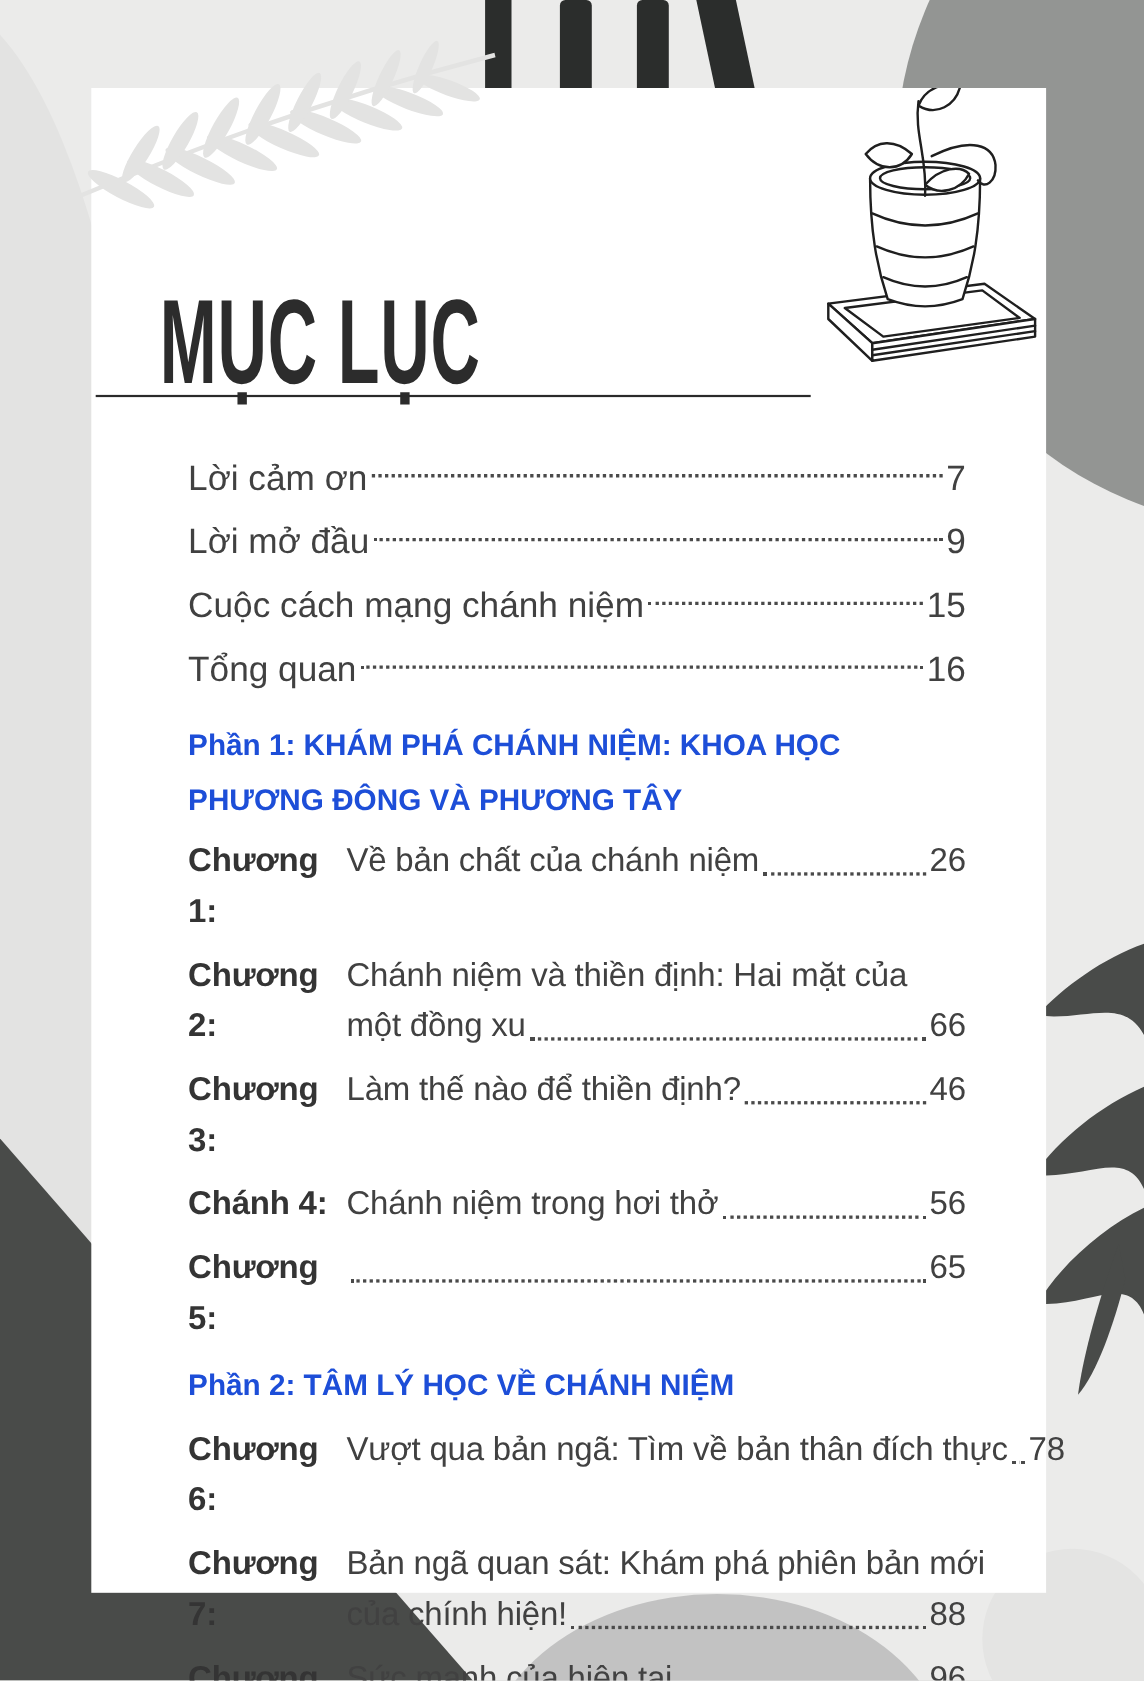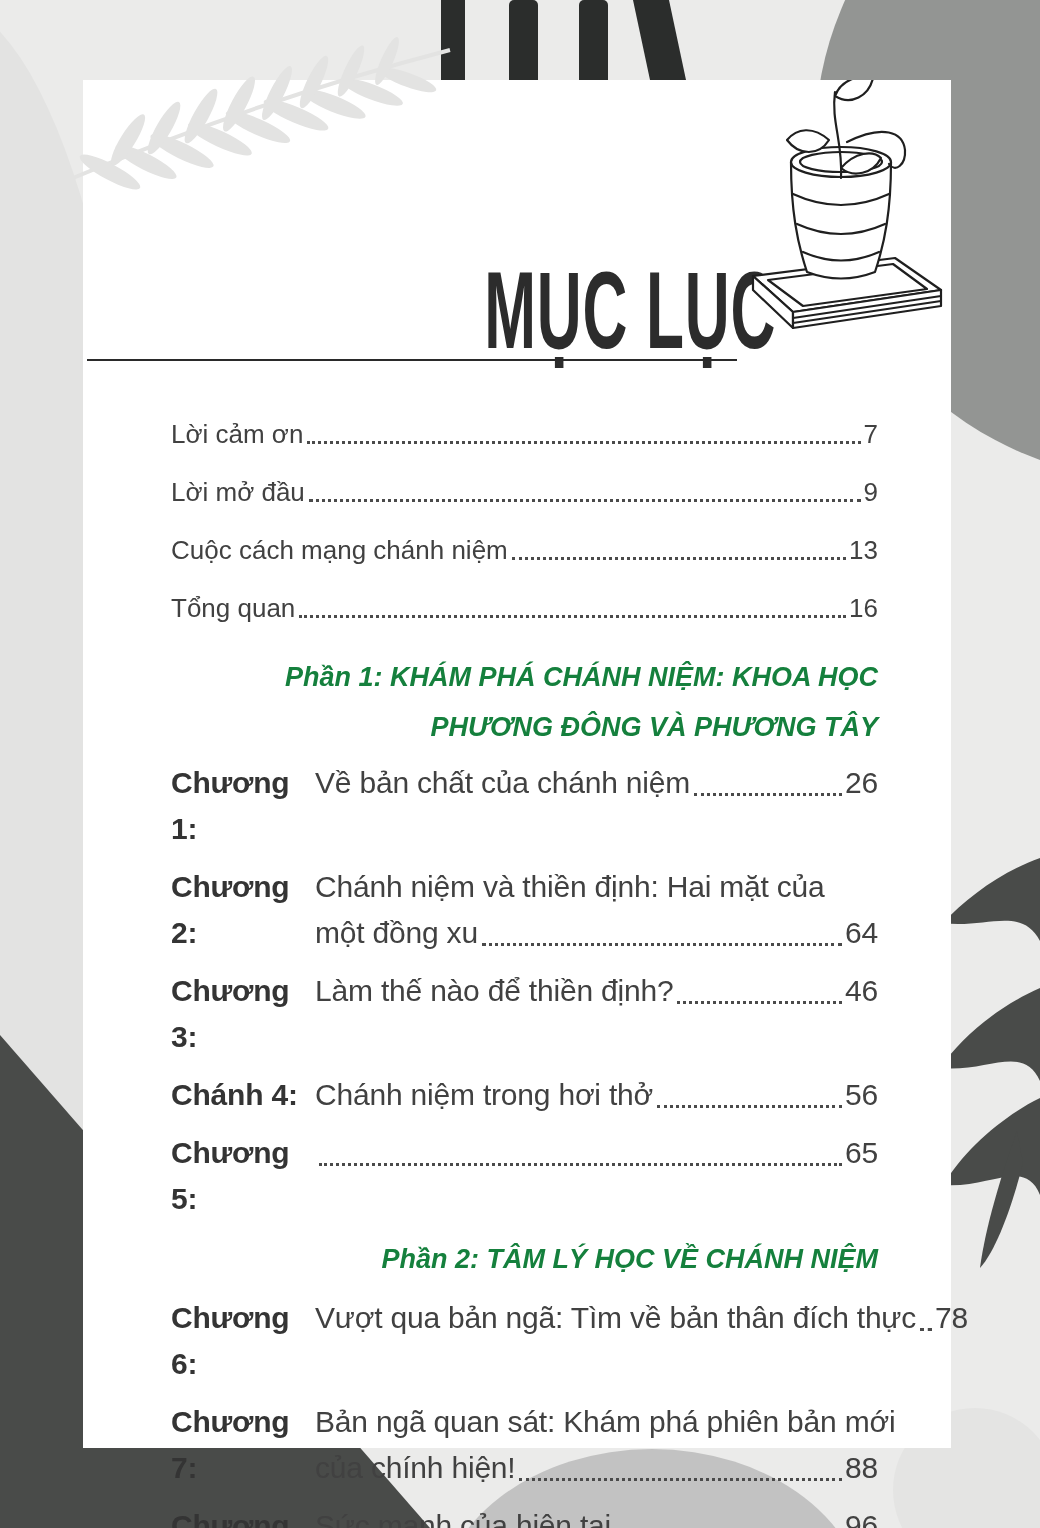--- a/index.html
+++ b/index.html
@@ -19,34 +19,34 @@
   .bar-4 { left:633px; width:36px; transform:skewX(12deg); transform-origin:0 0; }
   .charcoal-bl  { position:absolute; left:0; top:1035px; width:430px; height:493px; background:#494b49;
                   clip-path:polygon(0 0, 84% 84%, 100% 100%, 0 100%); }
   .leaves-br    { position:absolute; left:935px; top:853px; width:105px; height:440px; }
   .ellipse-bot  { position:absolute; left:437px; top:1449px; width:430px; height:330px; border-radius:50%; background:#c2c2c2; }
   .circle-br    { position:absolute; left:893px; top:1408px; width:164px; height:164px; border-radius:50%; background:#e4e4e3; }
   
   .card { position:absolute; left:83px; top:80px; width:868px; height:1368px; background:#ffffff; }
   .fern { position:absolute; left:58px; top:20px; width:400px; height:175px; pointer-events:none; }
   
-  .title-wrap { position:absolute; left:0; top:180px; width:744px; text-align:right; }
+  .title-wrap { position:absolute; left:11px; top:180px; width:744px; text-align:left; }
   .title {
     display:inline-block; font-weight:bold; font-size:84px; line-height:0.95;
     letter-spacing:1px; color:#2c2c2c; white-space:nowrap;
     transform:scale(0.74,1.30); transform-origin:top center;
   }
   .rule { position:absolute; left:4px; top:279px; width:650px; border-top:2px solid #2a2a2a; }
   .pot  { position:absolute; left:640px; top:0; width:228px; height:292px; }
   
   .toc { position:absolute; left:88px; top:340px; width:707px; color:#414141; }
-  .fm  { display:flex; align-items:flex-end; height:28px; margin-bottom:30px; font-size:26px; }
+  .fm  { display:flex; align-items:center; height:28px; margin-bottom:30px; font-size:32px; }
   .fm .t, .fm .pg { line-height:28px; white-space:nowrap; }
   .dots { flex:1 1 auto; min-width:12px; border-bottom:3px dotted #4a4a4a; margin:0 3px 4px 4px; }
-  .sec-h { text-align:right; font-weight:bold; font-size:27px; color:#15803d; margin:23px 0 8px;font-style:italic; }
+  .sec-h { text-align:left; font-weight:bold; font-size:27px; color:#1d4ed8; margin:23px 0 8px; }
   .sec-h span { display:block; line-height:50px; }
   .sec-h.s2 { margin:8px 0 11px; }
   .ch { display:flex; margin-bottom:12px; font-size:30px; letter-spacing:-0.2px; }
   .ch .lbl { flex:0 0 144px; font-weight:bold; color:#343434; line-height:46px; }
   .ch .body { flex:1 1 auto; min-width:0; }
   .ln { display:flex; align-items:flex-end; height:46px; }
   .ln .t, .ln .pg { line-height:46px; white-space:nowrap;text-align:center; }
   .ln .dots { margin-bottom:10px; }
   svg .stroke { fill:none; stroke:#1f1f1f; stroke-width:2.2; stroke-linecap:round; stroke-linejoin:round; }
   svg .white  { fill:#ffffff; stroke:#1f1f1f; stroke-width:2.2; stroke-linejoin:round; }
@@ -109,21 +109,21 @@
         <span class="pg">7</span>
       </div>
       <div class="fm">
         <span class="t">Lời mở đầu</span>
         <span class="dots"></span>
         <span class="pg">9</span>
       </div>
       <div class="fm">
         <span class="t">Cuộc cách mạng chánh niệm</span>
         <span class="dots"></span>
-        <span class="pg">13</span>
+        <span class="pg">15</span>
       </div>
       <div class="fm">
         <span class="t">Tổng quan</span>
         <span class="dots"></span>
         <span class="pg">16</span>
       </div>
 
       <div class="sec-h">
         <span>Phần 1: KHÁM PHÁ CHÁNH NIỆM: KHOA HỌC</span>
         <span>PHƯƠNG ĐÔNG VÀ PHƯƠNG TÂY</span>
@@ -142,21 +142,21 @@
 
       <div class="ch">
         <span class="lbl">Chương 2:</span>
         <div class="body">
           <div class="ln">
             <span class="t">Chánh niệm và thiền định: Hai mặt của</span>
           </div>
           <div class="ln">
             <span class="t">một đồng xu</span>
             <span class="dots"></span>
-            <span class="pg">64</span>
+            <span class="pg">66</span>
           </div>
         </div>
       </div>
 
       <div class="ch">
         <span class="lbl">Chương 3:</span>
         <div class="body">
           <div class="ln">
             <span class="t">Làm thế nào để thiền định?</span>
             <span class="dots"></span>

